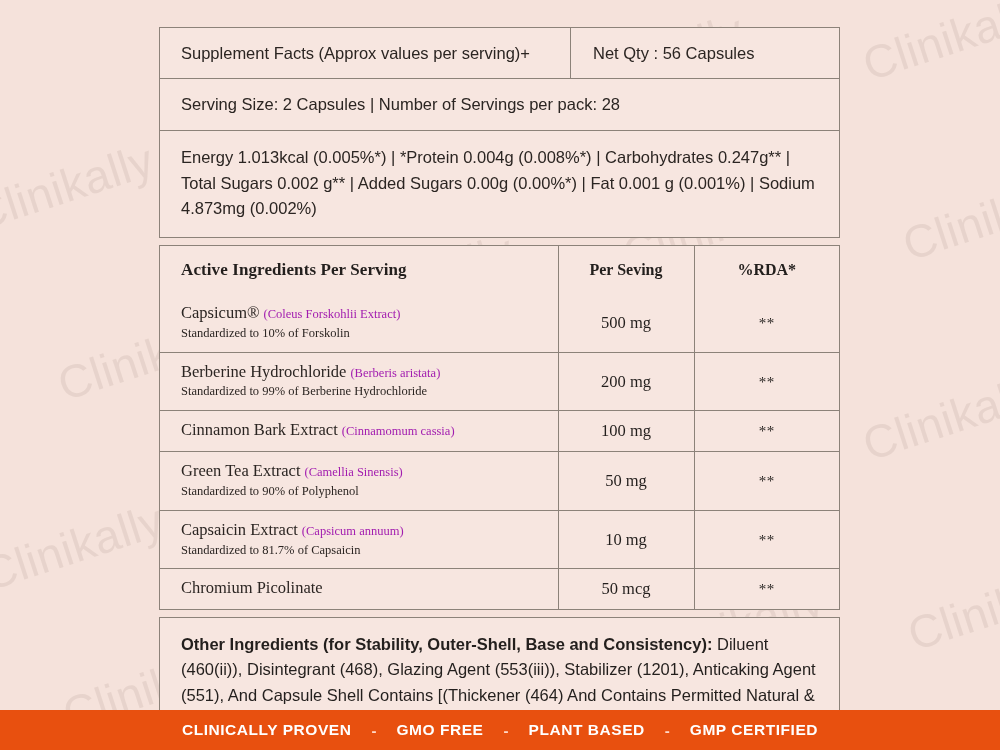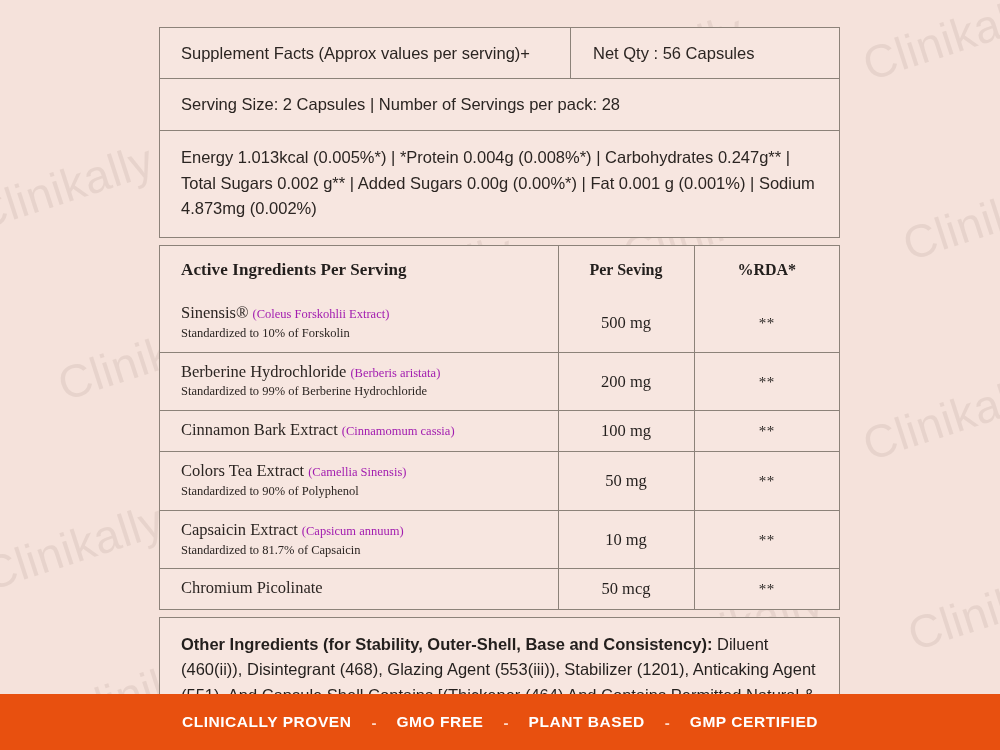--- a/index.html
+++ b/index.html
@@ -164,21 +164,21 @@
     line-height: 1.53;
   }
   .other b { font-weight: 700; }
 
   
   #bottom-banner {
     position: absolute;
     left: 0;
     right: 0;
     bottom: 0;
-    height: 56px;
+    height: 40px;
     background: #e8500f;
     display: flex;
     align-items: center;
     justify-content: center;
     z-index: 5;
   }
   .banner-inner {
     display: flex;
     align-items: center;
     gap: 0;
@@ -243,21 +243,21 @@
       <thead>
         <tr>
           <th class="c-name">Active Ingredients Per Serving</th>
           <th class="c-serv">Per Seving</th>
           <th class="c-rda">%RDA*</th>
         </tr>
       </thead>
       <tbody>
         <tr>
           <td class="c-name">
-            <span class="ing-name">Sinensis®</span>
+            <span class="ing-name">Capsicum®</span>
             <span class="ing-latin">(Coleus Forskohlii Extract)</span>
             <span class="ing-std">Standardized to 10% of Forskolin</span>
           </td>
           <td class="c-serv">500 mg</td>
           <td class="c-rda"><span class="stars">**</span></td>
         </tr>
         <tr>
           <td class="c-name">
             <span class="ing-name">Berberine  Hydrochloride</span>
             <span class="ing-latin">(Berberis aristata)</span>
@@ -269,21 +269,21 @@
         <tr>
           <td class="c-name">
             <span class="ing-name">Cinnamon Bark Extract</span>
             <span class="ing-latin">(Cinnamomum cassia)</span>
           </td>
           <td class="c-serv">100 mg</td>
           <td class="c-rda"><span class="stars">**</span></td>
         </tr>
         <tr>
           <td class="c-name">
-            <span class="ing-name">Colors Tea Extract</span>
+            <span class="ing-name">Green Tea Extract</span>
             <span class="ing-latin">(Camellia Sinensis)</span>
             <span class="ing-std">Standardized to 90% of Polyphenol</span>
           </td>
           <td class="c-serv">50 mg</td>
           <td class="c-rda"><span class="stars">**</span></td>
         </tr>
         <tr>
           <td class="c-name">
             <span class="ing-name">Capsaicin Extract</span>
             <span class="ing-latin">(Capsicum annuum)</span>

